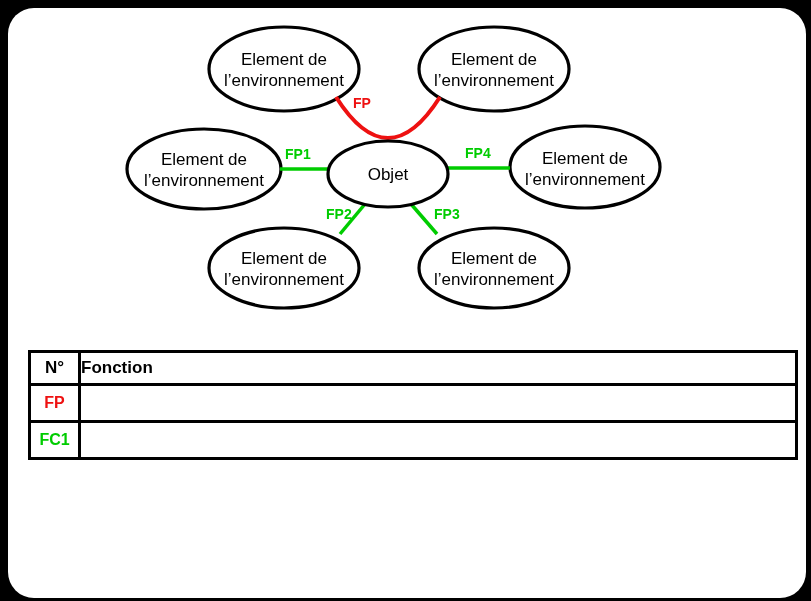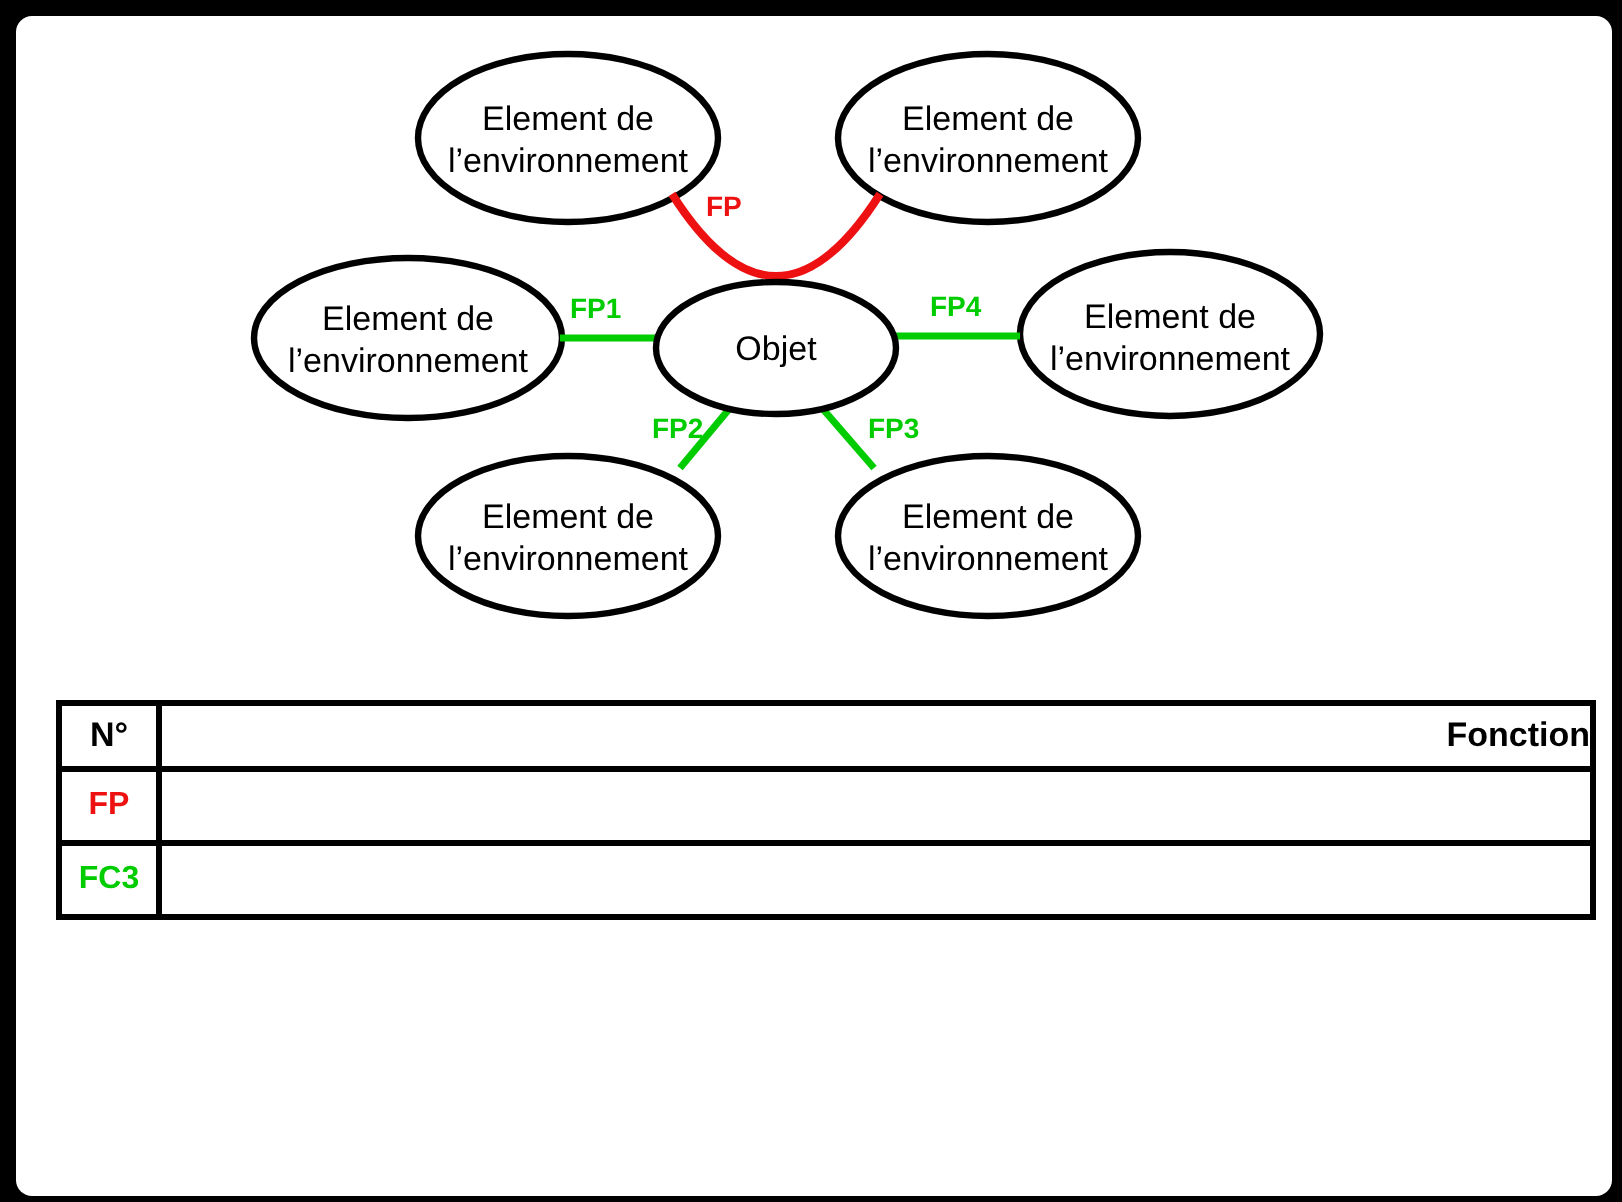--- a/index.html
+++ b/index.html
@@ -7,21 +7,21 @@
     width:811px;height:601px;
     background:#000;
     position:relative;
     font-family:"Liberation Sans",sans-serif;
     overflow:hidden;
   }
   .panel{
     position:absolute;
     left:8px;top:8px;right:5px;bottom:3px;
     background:#fff;
-    border-radius:8px;
+    border-radius:26px;
   }
   svg.diagram{
     position:absolute;
     left:0;top:0;
   }
   .env-text{
     font-family:"Liberation Sans",sans-serif;
     font-size:17px;
     fill:#000;
   }
@@ -53,21 +53,21 @@
     font-weight:bold;
     color:#000;
   }
   table.fn-table td{
     height:34px;
     font-size:16px;
     font-weight:bold;
   }
   .col-num{width:47px;}
   th.col-num{text-align:center;}
-  th.col-fn{text-align:right;padding-left:14px;}
+  th.col-fn{text-align:left;padding-left:14px;}
   td.num{text-align:center;}
   td.num.red{color:#EE1111;}
   td.num.green{color:#00CC00;}
   td.fn-cell{background:#fff;}
 </style>
 </head>
 <body>
 
 <div class="panel">
 
@@ -134,19 +134,19 @@
         <th class="col-num">N°</th>
         <th class="col-fn">Fonction</th>
       </tr>
     </thead>
     <tbody>
       <tr>
         <td class="num red">FP</td>
         <td class="fn-cell"></td>
       </tr>
       <tr>
-        <td class="num green">FC3</td>
+        <td class="num green">FC1</td>
         <td class="fn-cell"></td>
       </tr>
     </tbody>
   </table>
 
 </div>
 
 </body></html>

